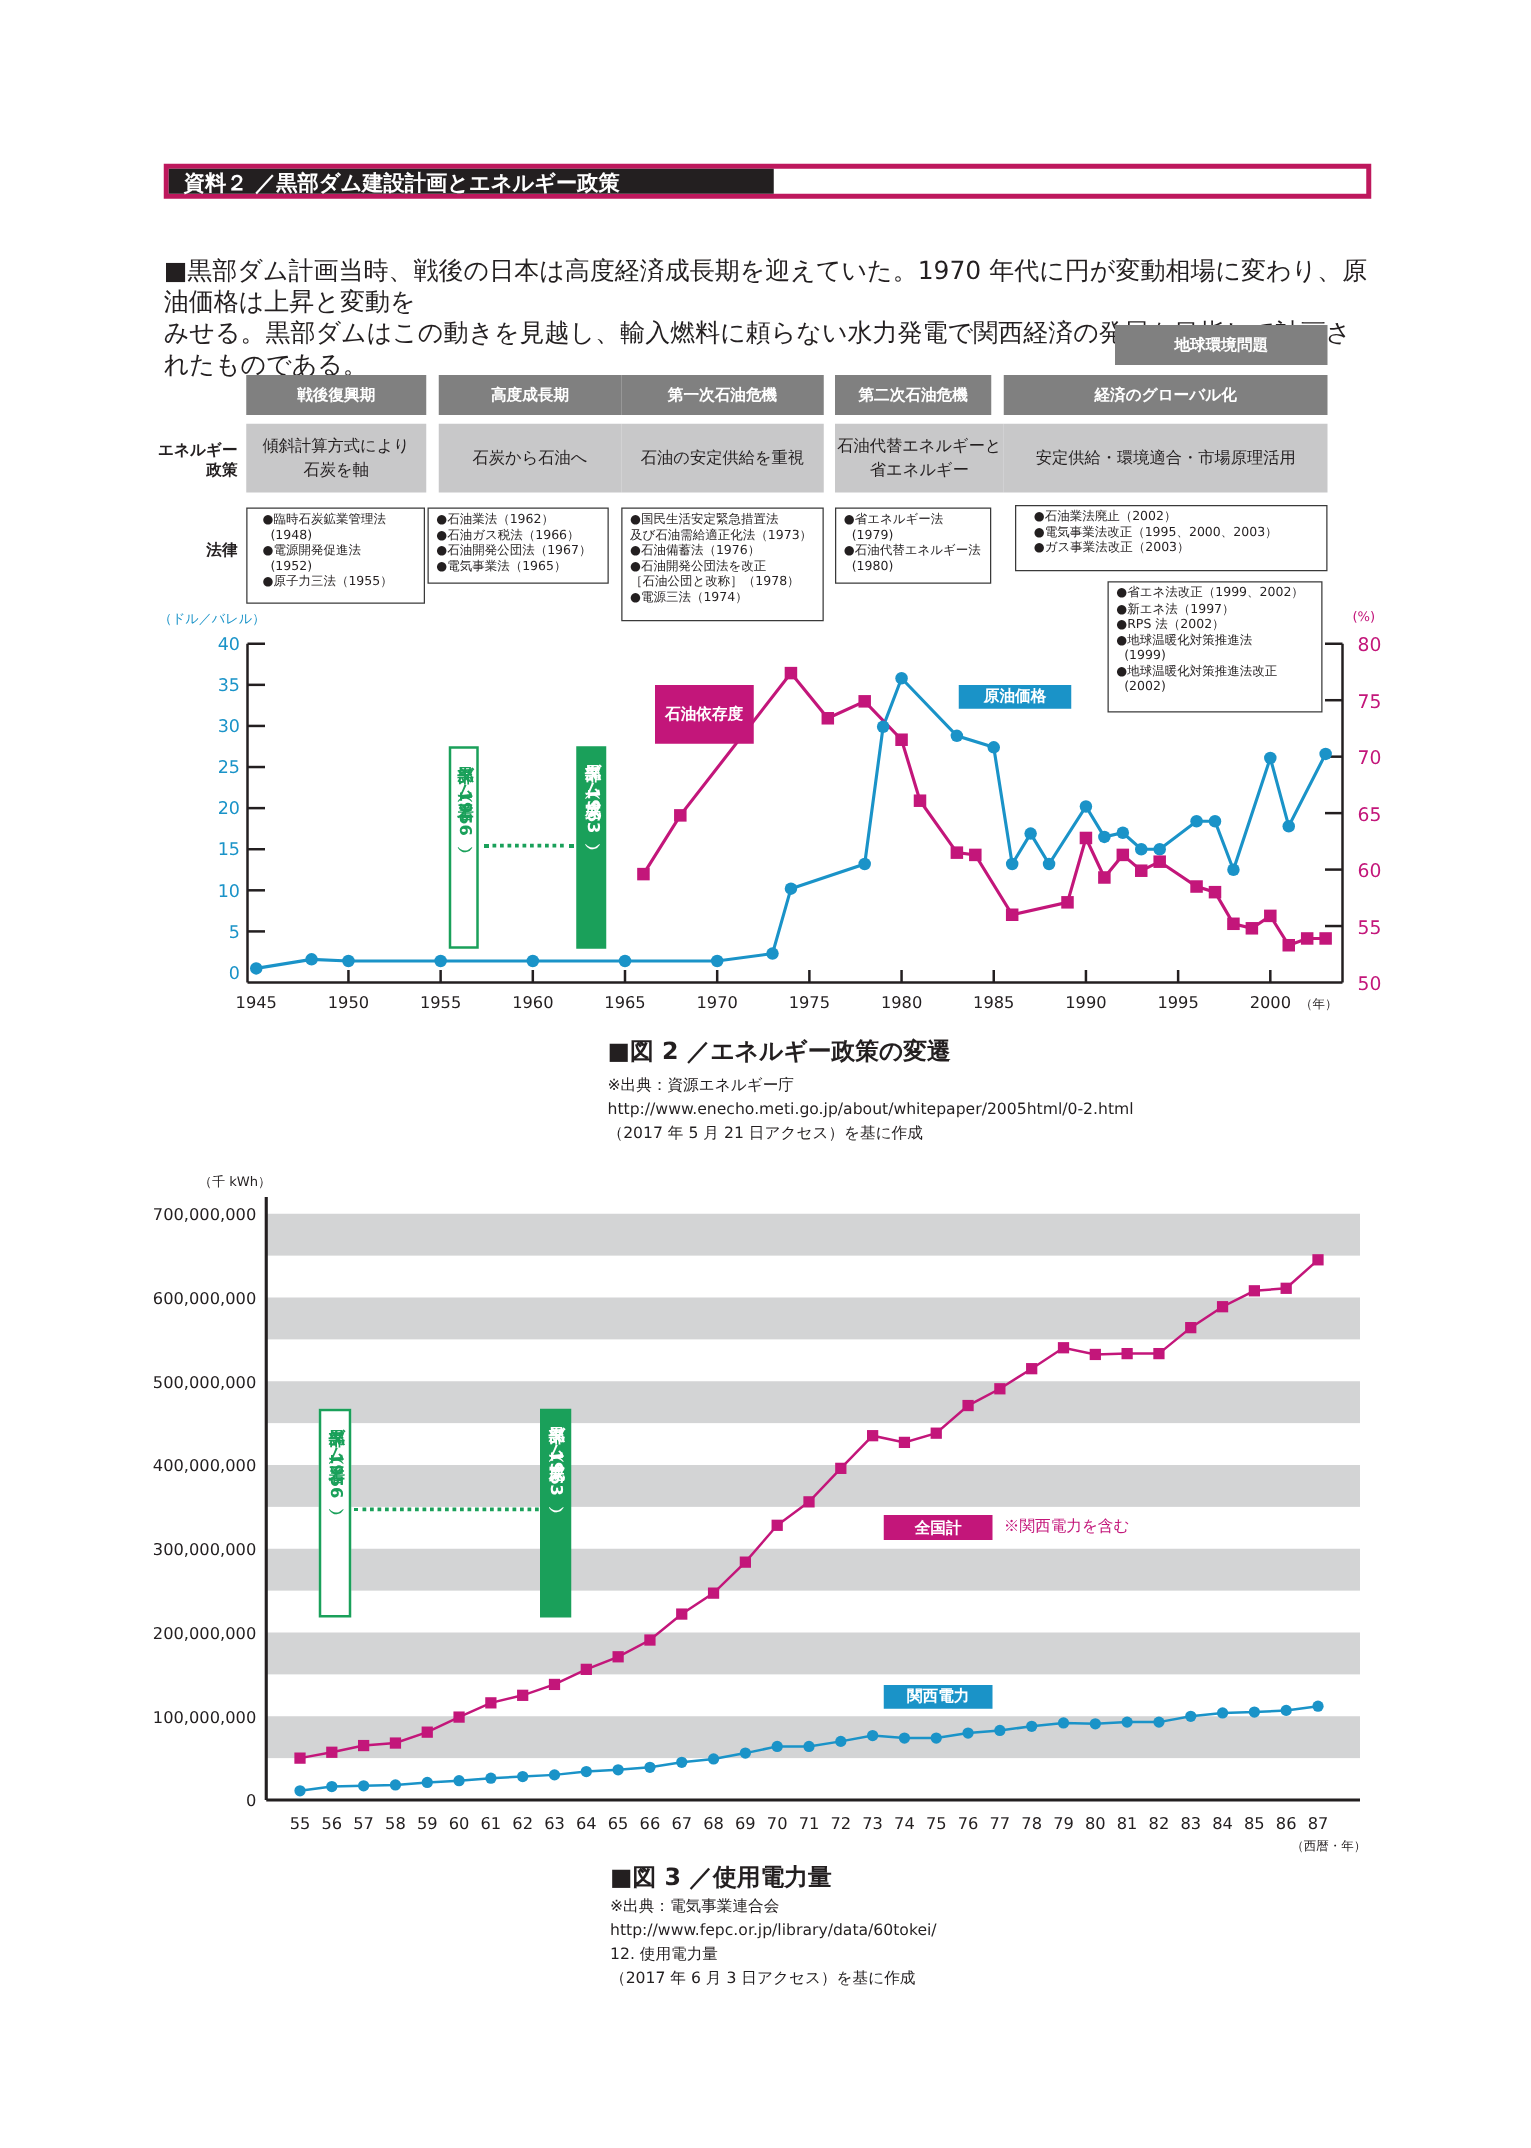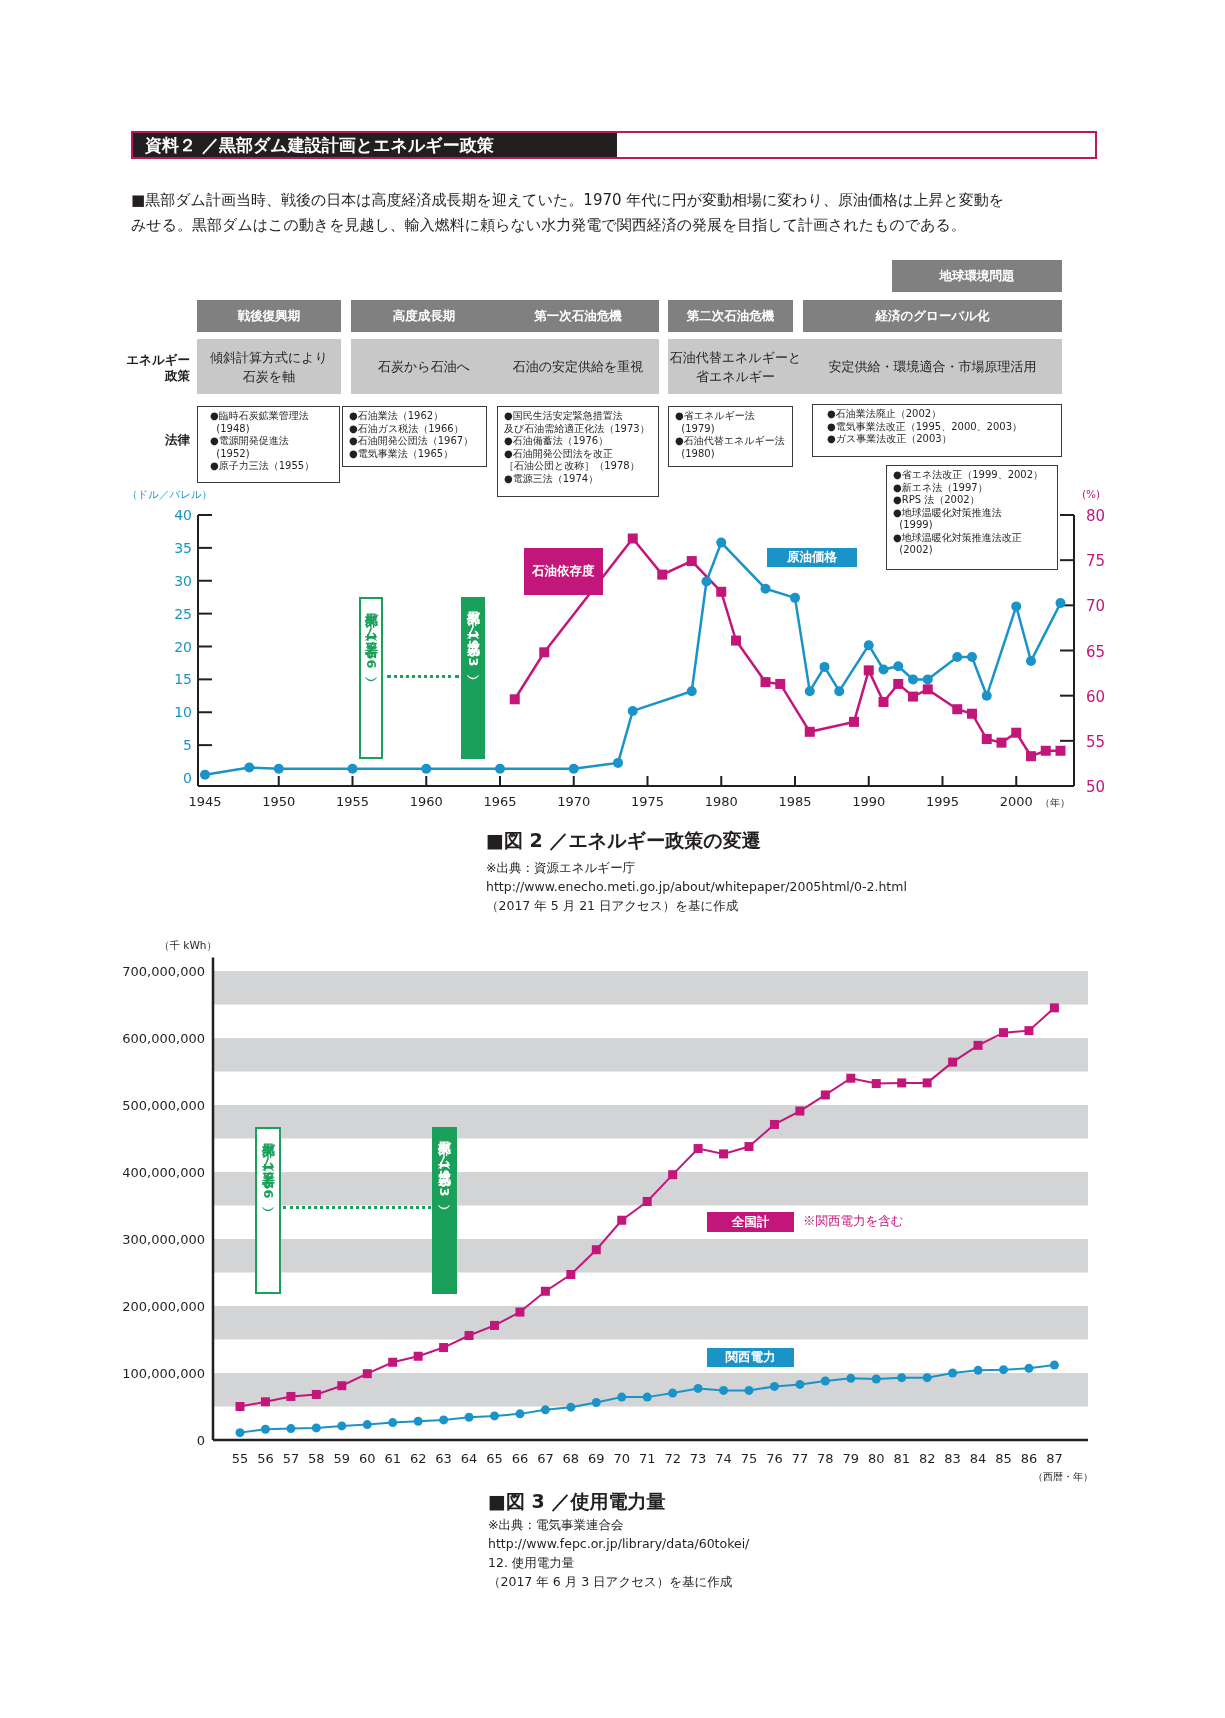--- a/index.html
+++ b/index.html
@@ -1,20 +1,20 @@
 <!DOCTYPE html>
 <html><head>
 <meta charset="utf-8">
 <style>
   html,body{margin:0;padding:0;background:#fff;}
   body{width:1225px;height:1718px;position:relative;font-family:"DejaVu Sans","Liberation Sans",sans-serif;color:#231f20;overflow:hidden;}
   .abs{position:absolute;}
-  .titlebar{left:131px;top:131px;width:966px;height:28px;border:2px solid #be185d;box-sizing:border-box;background:#fff;}
+  .titlebar{left:131px;top:131px;width:966px;height:28px;border:4px solid #be185d;box-sizing:border-box;background:#fff;}
   .titlebar .dark{position:absolute;left:0;top:0;width:484px;height:100%;background:#231f20;color:#fff;font-weight:bold;font-size:17px;line-height:24px;padding-left:12px;box-sizing:border-box;}
-  .intro{left:131px;top:188px;width:970px;font-size:15px;line-height:25px;}
+  .intro{left:131px;top:204px;width:970px;font-size:20px;line-height:25px;}
   .era{background:#808080;color:#fff;font-size:12.5px;font-weight:bold;text-align:center;height:32px;line-height:32px;}
   .policy{background:#c8c8c9;color:#231f20;font-size:13px;text-align:center;height:55px;display:flex;align-items:center;justify-content:center;line-height:19px;}
   .law{border:1.5px solid #3a3a3a;background:#fff;font-size:10px;line-height:12.5px;padding:3px 6px;box-sizing:border-box;white-space:pre;}
   .rowlabel{font-size:12.5px;font-weight:bold;text-align:right;line-height:16px;}
   .caption-title{font-size:19px;font-weight:bold;}
   .caption-text{font-size:12.5px;line-height:19px;color:#231f20;}
   svg text{font-family:"DejaVu Sans","Liberation Sans",sans-serif;}
 </style>
 </head>
 <body>

